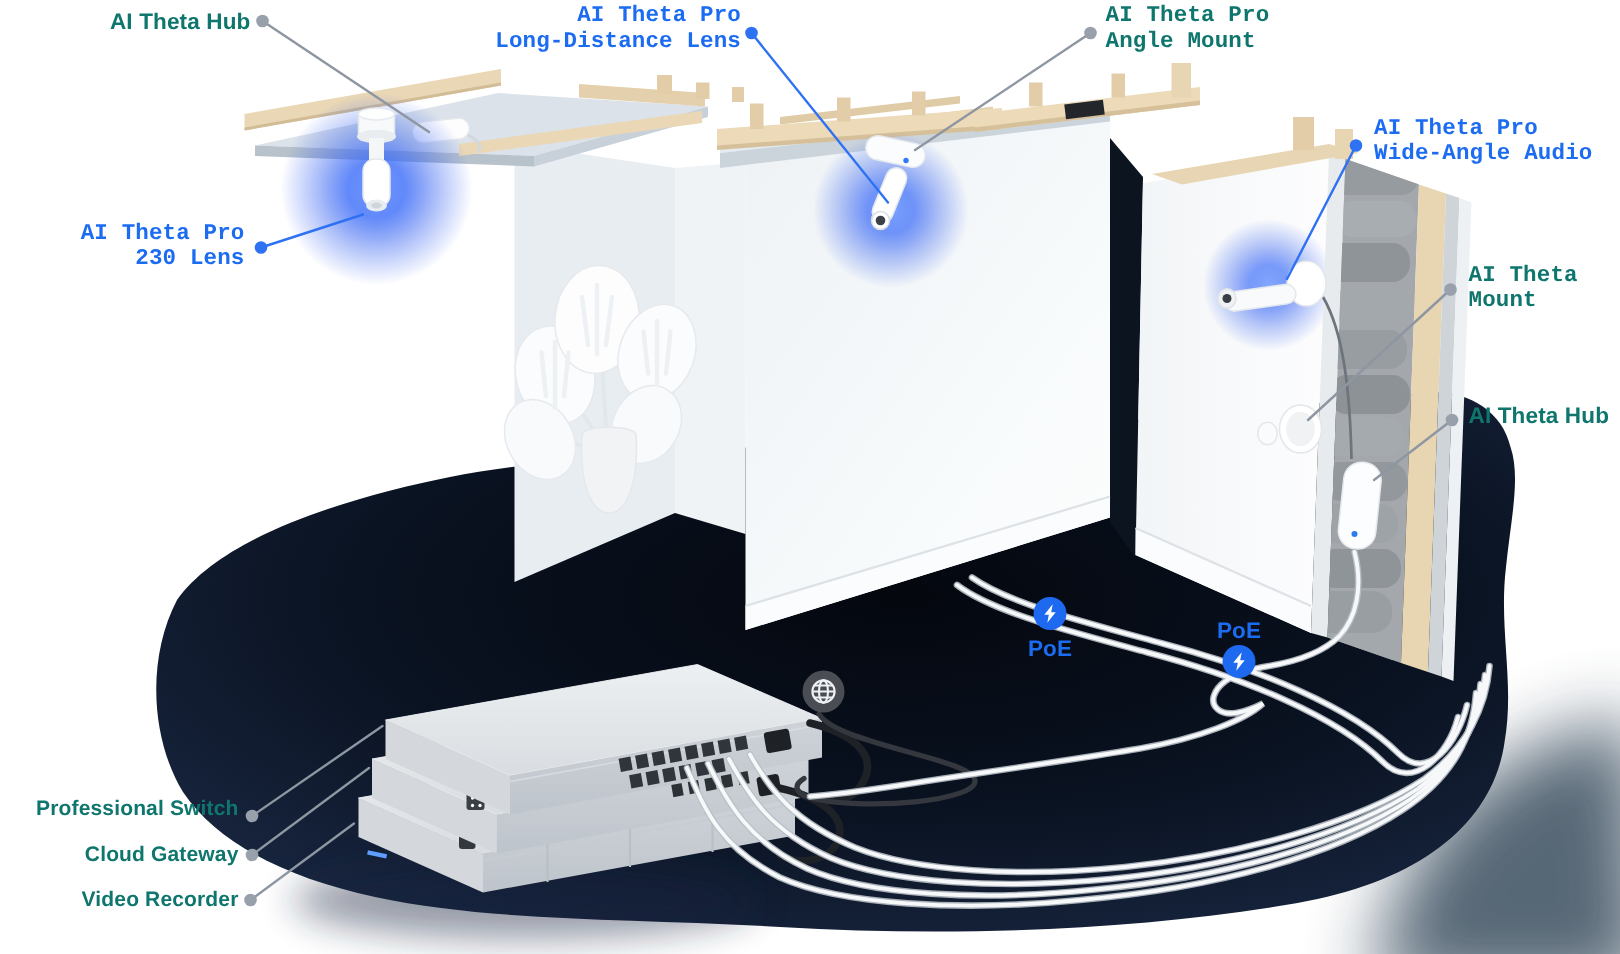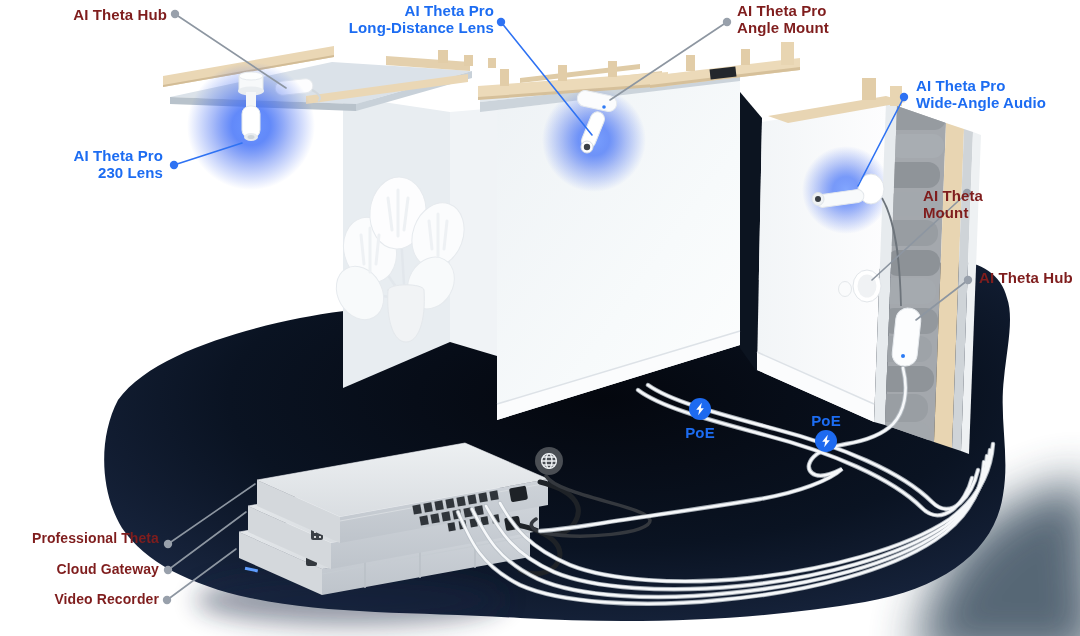--- a/index.html
+++ b/index.html
@@ -5,26 +5,26 @@
   html,body{margin:0;padding:0;background:#ffffff;}
   #stage{
     position:relative;width:1080px;height:636px;overflow:hidden;background:#ffffff;
     font-family:"Liberation Sans", sans-serif;
   }
   #scene{position:absolute;left:0;top:0;}
   .lbl{
     position:absolute;font-weight:700;font-size:15px;line-height:17px;
     letter-spacing:.1px;white-space:nowrap;pointer-events:none;
   }
-  .lbl.dark{color:#7f1d1d;}
+  .lbl.dark{color:#0f766e;}
   .lbl.blue{color:#1c6cf2;}
   .lbl.right{text-align:right;}
   .lbl.small{font-size:14px;line-height:16px;}
   .lbl.poe{color:#1c6cf2;transform:translateX(-50%);font-size:15px;}
-  .lbl span{display:block;}
+  .lbl span{display:block;font-family:Liberation Mono, monospace;}
 </style>
 </head>
 <body>
 
 <div id="stage">
 <svg id="scene" width="1080" height="636" viewBox="0 0 1080 636">
   <defs>
     <radialGradient id="gNavy" cx="55%" cy="38%" r="75%">
       <stop offset="0%" stop-color="#04070e"></stop>
       <stop offset="55%" stop-color="#0a1322"></stop>
@@ -351,31 +351,31 @@
   <div class="lbl dark" style="left:737px;top:2px;">
     <span>AI Theta Pro</span>
     <span>Angle Mount</span>
   </div>
 
   <div class="lbl blue" style="left:916px;top:77px;">
     <span>AI Theta Pro</span>
     <span>Wide-Angle Audio</span>
   </div>
 
-  <div class="lbl dark" style="left:923px;top:175px;margin-top:12px;">
+  <div class="lbl dark" style="left:979px;top:175px;">
     <span>AI Theta</span>
     <span>Mount</span>
   </div>
 
   <div class="lbl dark" style="left:979px;top:269px;">AI Theta Hub</div>
 
   <div class="lbl blue right" style="right:917px;top:147px;">
     <span>AI Theta Pro</span>
     <span>230 Lens</span>
   </div>
 
   <div class="lbl poe" style="left:700px;top:424px;">PoE</div>
   <div class="lbl poe" style="left:826px;top:412px;">PoE</div>
 
-  <div class="lbl dark right small" style="right:921px;top:530px;">Professional Theta</div>
+  <div class="lbl dark right small" style="right:921px;top:530px;">Professional Switch</div>
   <div class="lbl dark right small" style="right:921px;top:561px;">Cloud Gateway</div>
   <div class="lbl dark right small" style="right:921px;top:591px;text-align:center;">Video Recorder</div>
 </div>
 
 </body></html>

